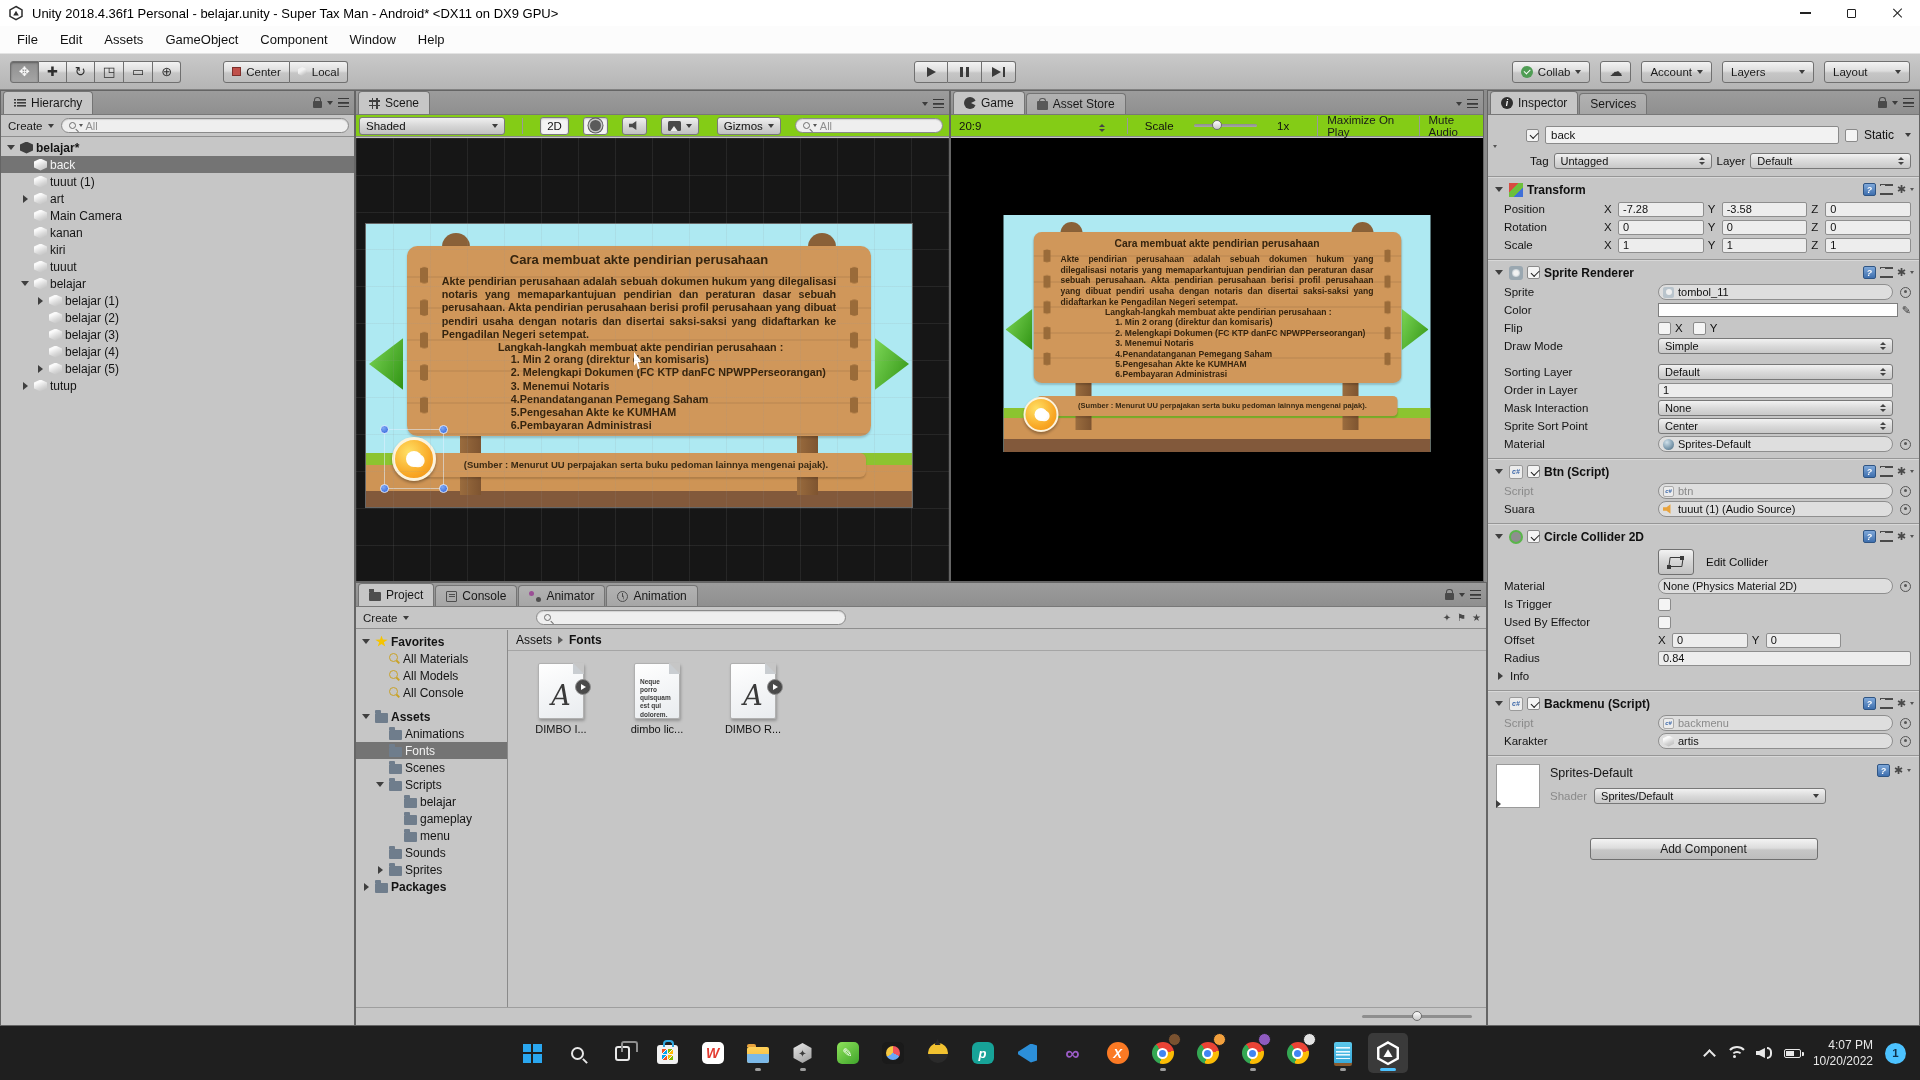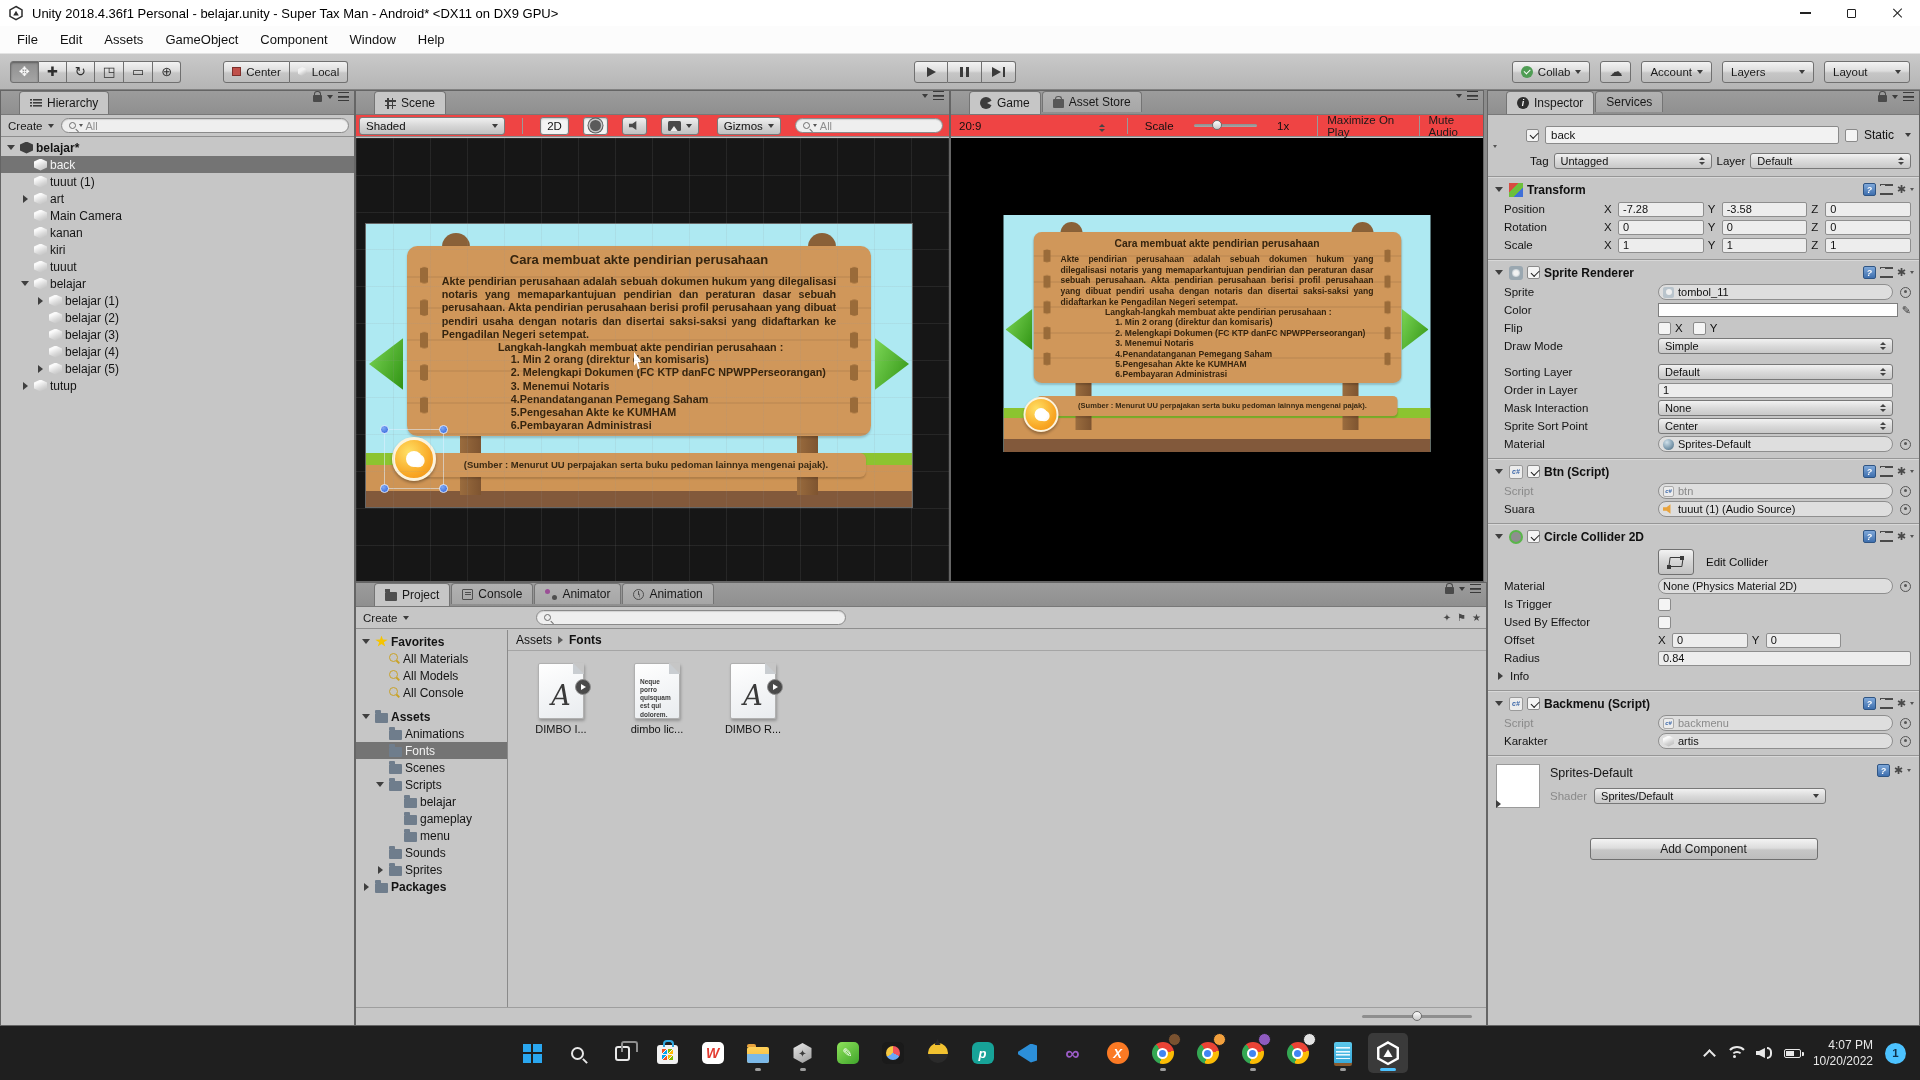--- a/index.html
+++ b/index.html
@@ -38,21 +38,21 @@
   .i-step b{width:2.5px;height:10px;background:#3A3A3A;display:block}
   .tb-right{margin-left:auto;display:flex;align-items:center;gap:10px}
   .i-collab{width:12px;height:12px;border-radius:50%;background:#4F9D54;position:relative;margin-right:5px}
   .i-collab::after{content:"";position:absolute;left:3.2px;top:3px;width:5px;height:2.6px;border-left:1.6px solid #FFF;border-bottom:1.6px solid #FFF;transform:rotate(-45deg)}
   .i-cloud{font-size:13px;color:#3A3A3A;line-height:1}
   .i-pivot{width:9px;height:9px;background:#C0504A;border:1px solid #7E2F2B;margin-right:5px}
   .i-axis{width:9px;height:9px;background:linear-gradient(150deg,#F2F2F2 40%,#B9B9B9 90%);clip-path:polygon(50% 0,100% 25%,100% 75%,50% 100%,0 75%,0 25%);margin-right:5px}
 
   
   .panel{position:absolute;background:#C6C6C6;border:1px solid #656565;overflow:hidden}
-  .strip{height:24px;background:linear-gradient(#9C9C9C,#8F8F8F);border-bottom:1px solid #787878;display:flex;align-items:flex-start;padding-left:18px}
+  .strip{height:24px;background:linear-gradient(#9C9C9C,#8F8F8F);border-bottom:1px solid #787878;display:flex;align-items:flex-end;padding-left:2px}
   .ptab{height:21px;display:inline-flex;align-items:center;gap:5px;padding:0 10px;font-size:12px;color:#181818;background:linear-gradient(#B2B2B2,#A6A6A6);border:1px solid #747474;border-bottom:none;border-radius:4px 4px 0 0;margin-right:1px}
   .ptab.active{background:#C6C6C6;height:23px}
   .strip-r{margin-left:auto;display:flex;align-items:center;gap:5px;padding:0 5px 6px 0}
   .ic-lock{width:9px;height:7px;background:#4A4A4A;border-radius:1px;position:relative;margin-top:4px}
   .ic-lock::before{content:"";position:absolute;top:-4.5px;left:1.2px;width:4.5px;height:5px;border:1.5px solid #4A4A4A;border-bottom:none;border-radius:3px 3px 0 0}
   .hamb{width:11px;height:9px;border-top:1.8px solid #3A3A3A;border-bottom:1.8px solid #3A3A3A;background:linear-gradient(#3A3A3A,#3A3A3A) center/100% 1.8px no-repeat}
   .bar{height:22px;background:#C6C6C6;border-bottom:1px solid #8E8E8E;display:flex;align-items:center;padding:0 5px;gap:5px;font-size:11.5px}
   .flatdrop{display:inline-flex;align-items:center;color:#1a1a1a;padding:0 2px}
   .search{height:15px;border:1px solid #8A8A8A;border-radius:8px;background:#EFEFEF;display:flex;align-items:center;padding:0 7px;gap:3px;box-shadow:inset 0 1px 1px rgba(0,0,0,.12)}
   .search .ph{color:#8F8F8F;font-size:11px}
@@ -111,21 +111,21 @@
   .back-btn{position:absolute;border-radius:50%;background:radial-gradient(circle at 36% 32%,#FFE065,#F9A825 62%,#EF8E12);border:3px solid #FCF3DC;box-shadow:0 2px 3px rgba(0,0,0,.3)}
   .vp-scene .back-btn{left:26px;bottom:26px;width:44px;height:44px}
   .vp-game .back-btn{left:20px;bottom:20px;width:35px;height:35px;border-width:2px}
   .bb-core{position:absolute;left:30%;top:30%;width:42%;height:42%;background:#FFF;border-radius:50%;box-shadow:0.35em 0.15em 0 -0.12em rgba(255,255,255,.95)}
   .sel-frame{position:absolute;left:18px;bottom:18px;width:60px;height:60px;border:1px solid rgba(225,240,255,.55)}
   .handle{position:absolute;width:9px;height:9px;border-radius:50%;background:radial-gradient(circle at 35% 30%,#7FA8F5,#2E62D9);border:1px solid #D8E6FF}
   .h-tl{left:-5px;top:-5px}.h-tr{right:-5px;top:-5px}.h-bl{left:-5px;bottom:-5px}.h-br{right:-5px;bottom:-5px}
   .cursor{position:absolute;left:49%;top:45%;width:13px;height:19px;background:#FFF;clip-path:polygon(0 0,0 78%,22% 62%,36% 95%,48% 90%,35% 58%,62% 56%);filter:drop-shadow(0 1px 1px rgba(0,0,0,.5))}
 
   
-  .vtb{height:22px;background:#ef4444;border-bottom:1px solid #8A8A8A;display:flex;align-items:center;padding:0 3px;gap:14px;font-size:11.5px}
+  .vtb{height:22px;background:#84cc16;border-bottom:1px solid #8A8A8A;display:flex;align-items:center;padding:0 3px;gap:14px;font-size:11.5px}
   .vtb .dd,.vtb .tgl{height:18px;display:inline-flex;align-items:center;padding:0 6px;background:linear-gradient(#F0F0F0,#D6D6D6 50%,#C2C2C2);border:1px solid #7A7A7A;border-radius:3px}
   .vtb .tgl.on{background:#F4F4F4;box-shadow:inset 0 1px 2px rgba(0,0,0,.2)}
   .i-sun{width:11px;height:11px;border-radius:50%;background:#5A5A5A;box-shadow:0 0 0 1.5px #C6C6C6,0 0 0 2.5px #5A5A5A}
   .i-spk{width:11px;height:10px;background:#4A4A4A;clip-path:polygon(0 32%,32% 32%,68% 5%,68% 95%,32% 68%,0 68%)}
   .i-pic{width:13px;height:10px;background:#4A4A4A;border-radius:1.5px;position:relative;overflow:hidden}
   .i-pic::after{content:"";position:absolute;left:1px;bottom:-2px;width:0;height:0;border-left:5px solid transparent;border-right:5px solid transparent;border-bottom:7px solid #EDEDED}
   .i-ud{display:inline-flex;flex-direction:column;gap:1.5px;margin-left:auto;padding-left:6px}
   .i-ud::before{content:"";width:0;height:0;border-left:3px solid transparent;border-right:3px solid transparent;border-bottom:3.5px solid #444}
   .i-ud::after{content:"";width:0;height:0;border-left:3px solid transparent;border-right:3px solid transparent;border-top:3.5px solid #444}
   .gsep{width:1px;height:16px;background:#9A9A9A;margin:0 3px}

